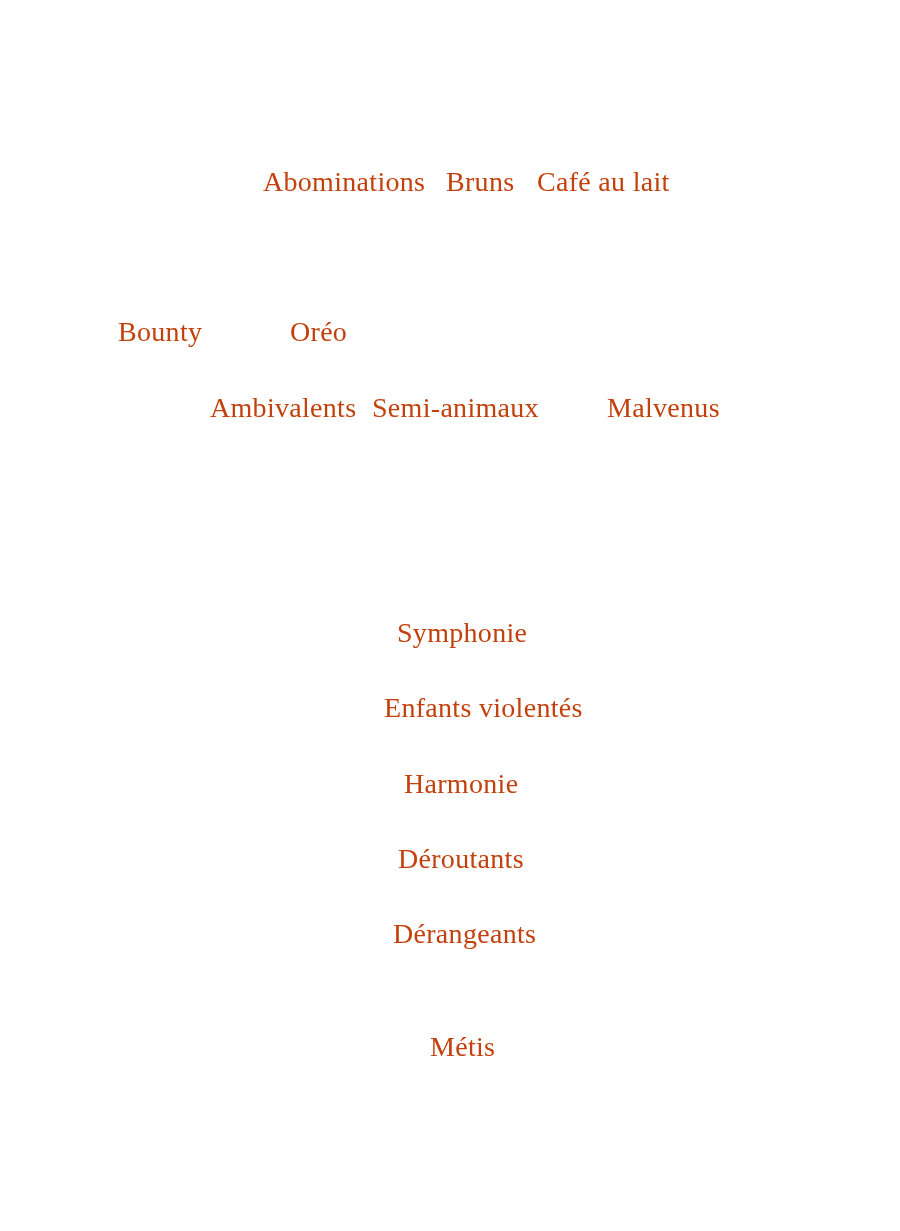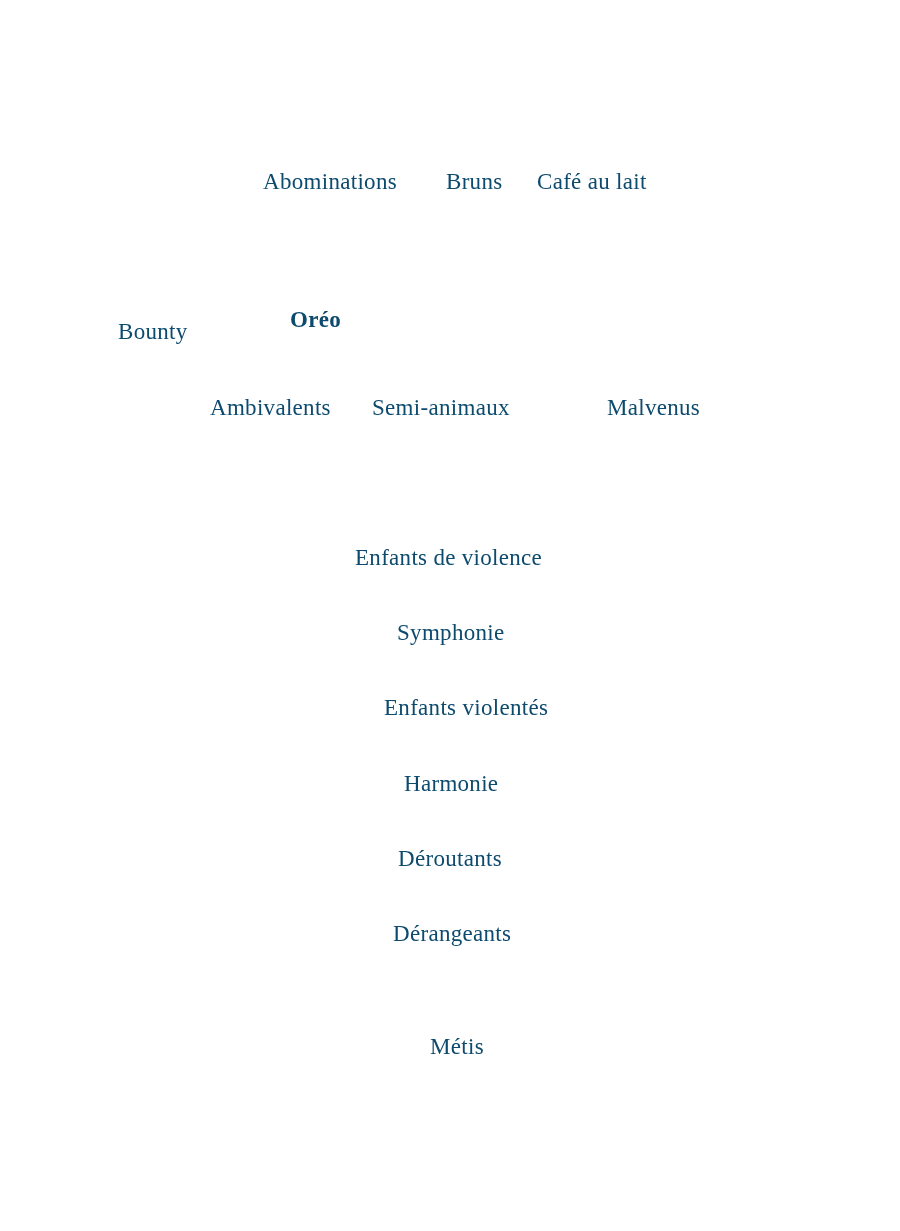--- a/index.html
+++ b/index.html
@@ -10,46 +10,45 @@
   .page {
     position: relative;
     width: 900px;
     height: 1231px;
     background: #ffffff;
     overflow: hidden;
     font-family: "Liberation Serif", "DejaVu Serif", serif;
   }
   .word {
     position: absolute;
-    font-size: 23px;
+    font-size: 28px;
     line-height: 32px;
-    color: #0c4a6e;
+    color: #c2410c;
     white-space: nowrap;
     letter-spacing: 0.3px;
   }
 </style>
 </head>
 <body>
 
 <div class="page">
 
   <span class="word" style="left:263px; top:166px;">Abominations</span>
   <span class="word" style="left:446px; top:166px;">Bruns</span>
   <span class="word" style="left:537px; top:166px;">Café au lait</span>
 
 
   <span class="word" style="left:118px; top:316px;">Bounty</span>
-  <span class="word" style="left:290px; top:304px;font-weight:bold;">Oréo</span>
+  <span class="word" style="left:290px; top:316px;">Oréo</span>
 
   <span class="word" style="left:210px; top:392px;">Ambivalents</span>
   <span class="word" style="left:372px; top:392px;">Semi-animaux</span>
   <span class="word" style="left:607px; top:392px;">Malvenus</span>
 
 
-  <span class="word" style="left:355px; top:542px;">Enfants de violence</span>
 
   <span class="word" style="left:397px; top:617px;">Symphonie</span>
 
   <span class="word" style="left:368px; top:692px;margin-left:16px;">Enfants violentés</span>
 
   <span class="word" style="left:404px; top:768px;">Harmonie</span>
 
   <span class="word" style="left:398px; top:843px;">Déroutants</span>
 
   <span class="word" style="left:393px; top:918px;">Dérangeants</span>

